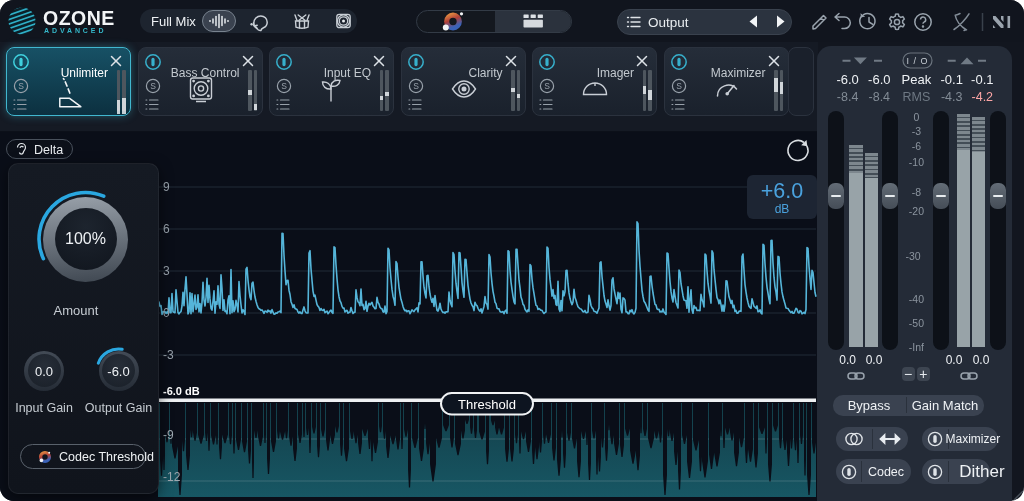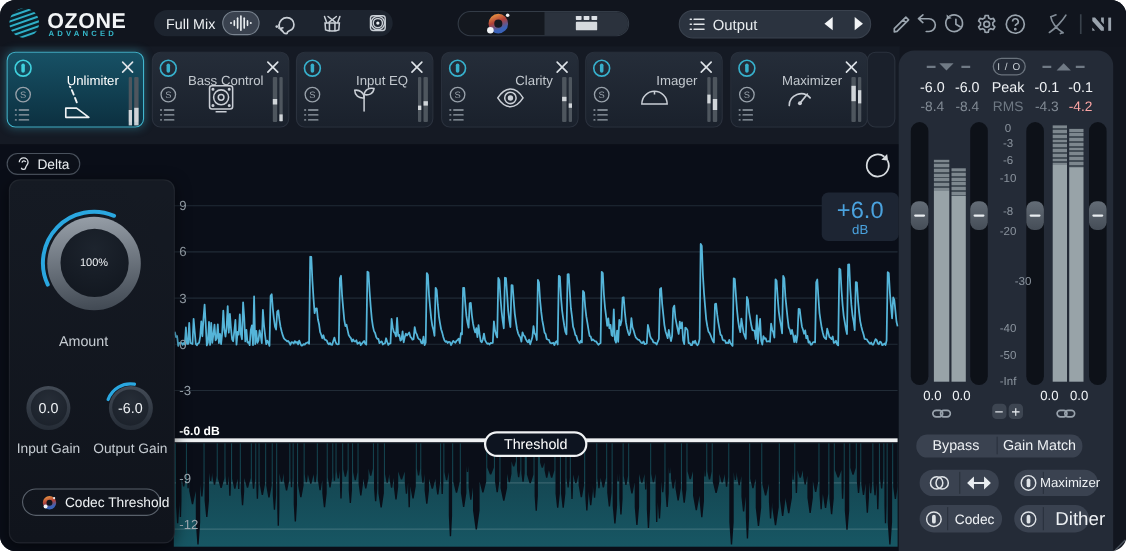--- a/index.html
+++ b/index.html
@@ -464,21 +464,21 @@
       </g>
     </svg>
 <div class="abs" style="left:34px;top:142.5px;font-size:12.5px;color:#e9ecef">Delta</div>
 
 <div id="lpanel">
 <div class="abs" style="left:34px;top:32.5px;width:85px;height:85px;border-radius:50%;background:linear-gradient(175deg,#99a1aa,#3e4650)"></div>
 <div class="abs" style="left:45.5px;top:44px;width:62px;height:62px;border-radius:50%;background:radial-gradient(circle at 50% 30%,#1d242e,#10151d)"></div>
 <svg class="abs" style="left:0;top:0" width="151" height="160" viewBox="0 0 151 160">
         <path d="M 34.4,94.7 A 46.5,46.5 0 0 1 94.7,32.2" fill="none" stroke="#2aa7e0" stroke-width="3.6" stroke-linecap="round"></path>
       </svg>
-<div class="wlbl" style="left:76.5px;top:75px;font-size:10px">100%</div>
+<div class="wlbl" style="left:76.5px;top:75px;font-size:16px">100%</div>
 <div class="knoblbl" style="left:67px;top:146px;font-size:13px">Amount</div>
 <div class="abs" style="left:15px;top:186.5px;width:40px;height:40px;border-radius:50%;background:linear-gradient(#434b56,#252c36)"></div>
 <div class="abs" style="left:18.5px;top:190px;width:33px;height:33px;border-radius:50%;background:radial-gradient(circle at 50% 35%,#272e38,#191f28)"></div>
 <div class="wlbl" style="left:35px;top:206.5px;font-size:13px">0.0</div>
 <div class="abs" style="left:89.5px;top:186.5px;width:40px;height:40px;border-radius:50%;background:linear-gradient(#434b56,#252c36)"></div>
 <div class="abs" style="left:93.0px;top:190px;width:33px;height:33px;border-radius:50%;background:radial-gradient(circle at 50% 35%,#272e38,#191f28)"></div>
 <div class="wlbl" style="left:109.5px;top:206.5px;font-size:13px">-6.0</div>
 <svg class="abs" style="left:0;top:0" width="151" height="331" viewBox="0 0 151 331">
         <path d="M 89.3,199.2 A 21.5,21.5 0 0 1 113.2,185.3" fill="none" stroke="#2aa7e0" stroke-width="3" stroke-linecap="round"></path>
       </svg>
@@ -534,21 +534,21 @@
 <div class="stripes" style="left:140px;width:13px;top:68px;height:36px"></div>
 <div class="mbarfill" style="left:140px;width:13px;top:104px;height:197px"></div>
 <div class="stripes" style="left:155px;width:13px;top:71px;height:35px"></div>
 <div class="mbarfill" style="left:155px;width:13px;top:106px;height:195px"></div>
 <div class="lbl" style="left:99.4px;top:71px">0</div>
 <div class="lbl" style="left:99.4px;top:85px">-3</div>
 <div class="lbl" style="left:99.4px;top:100px">-6</div>
 <div class="lbl" style="left:99.4px;top:116px">-10</div>
 <div class="lbl" style="left:99.4px;top:145.5px">-8</div>
 <div class="lbl" style="left:99.4px;top:165px">-20</div>
-<div class="lbl" style="left:113px;top:210px">-30</div>
+<div class="lbl" style="left:96px;top:210px">-30</div>
 <div class="lbl" style="left:99.4px;top:252.5px">-40</div>
 <div class="lbl" style="left:99.4px;top:277px">-50</div>
 <div class="lbl" style="left:99.4px;top:301px">-Inf</div>
 <div class="fader" style="left:11px"></div>
 <div class="fader" style="left:65px"></div>
 <div class="fader" style="left:116px"></div>
 <div class="fader" style="left:173px"></div>
 <div class="wlbl" style="left:30.6px;top:314px;font-size:12px">0.0</div>
 <div class="wlbl" style="left:57px;top:314px;font-size:12px">0.0</div>
 <div class="wlbl" style="left:137px;top:314px;font-size:12px">0.0</div>

